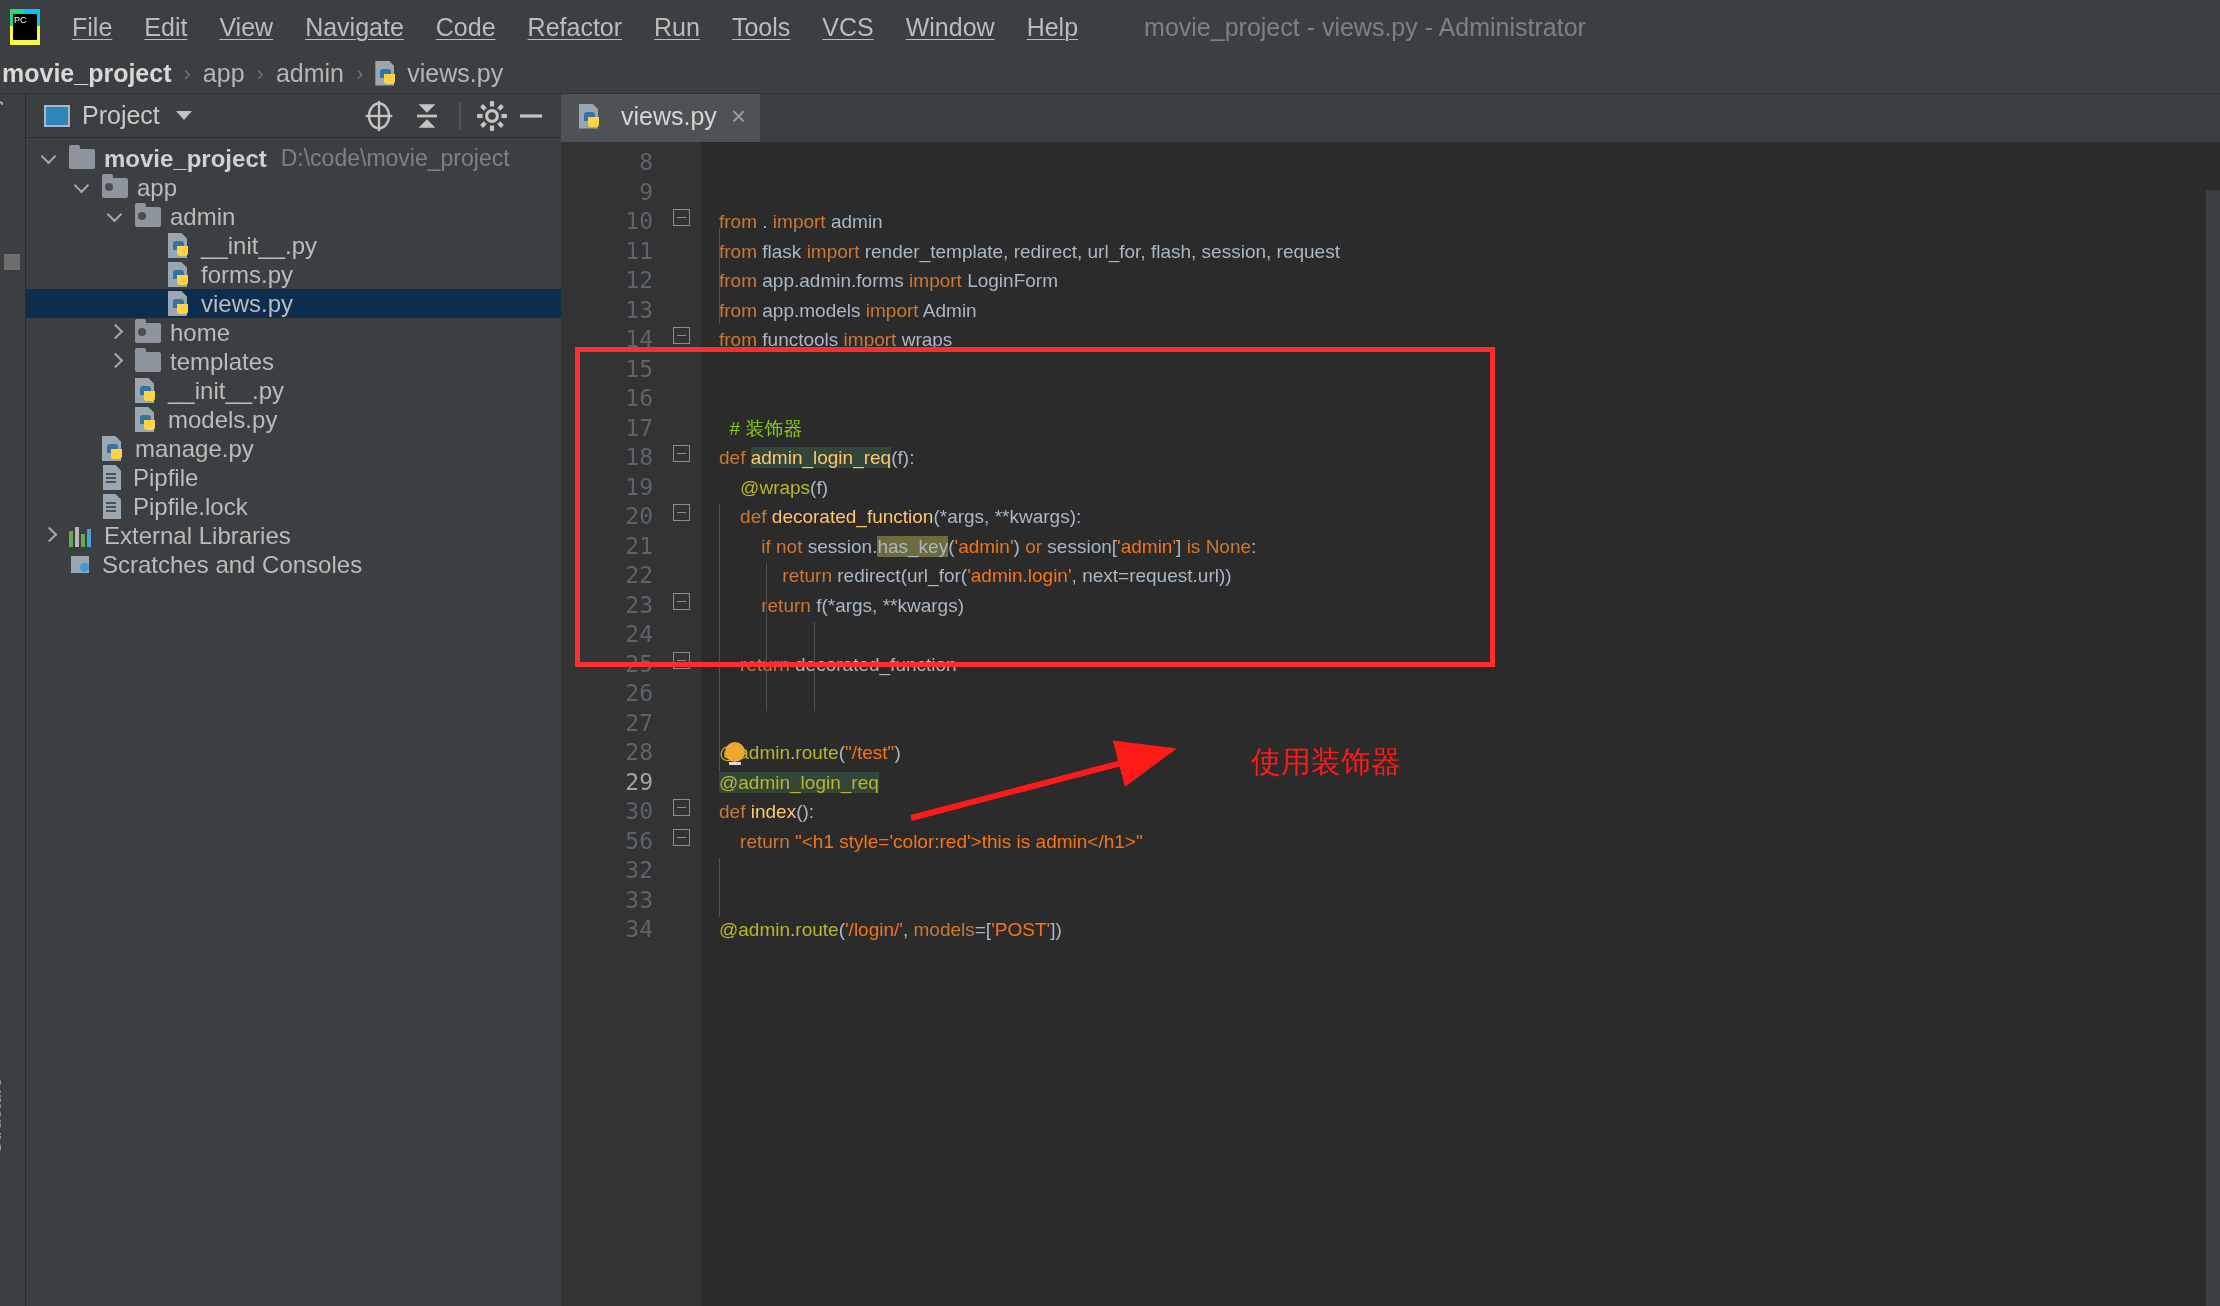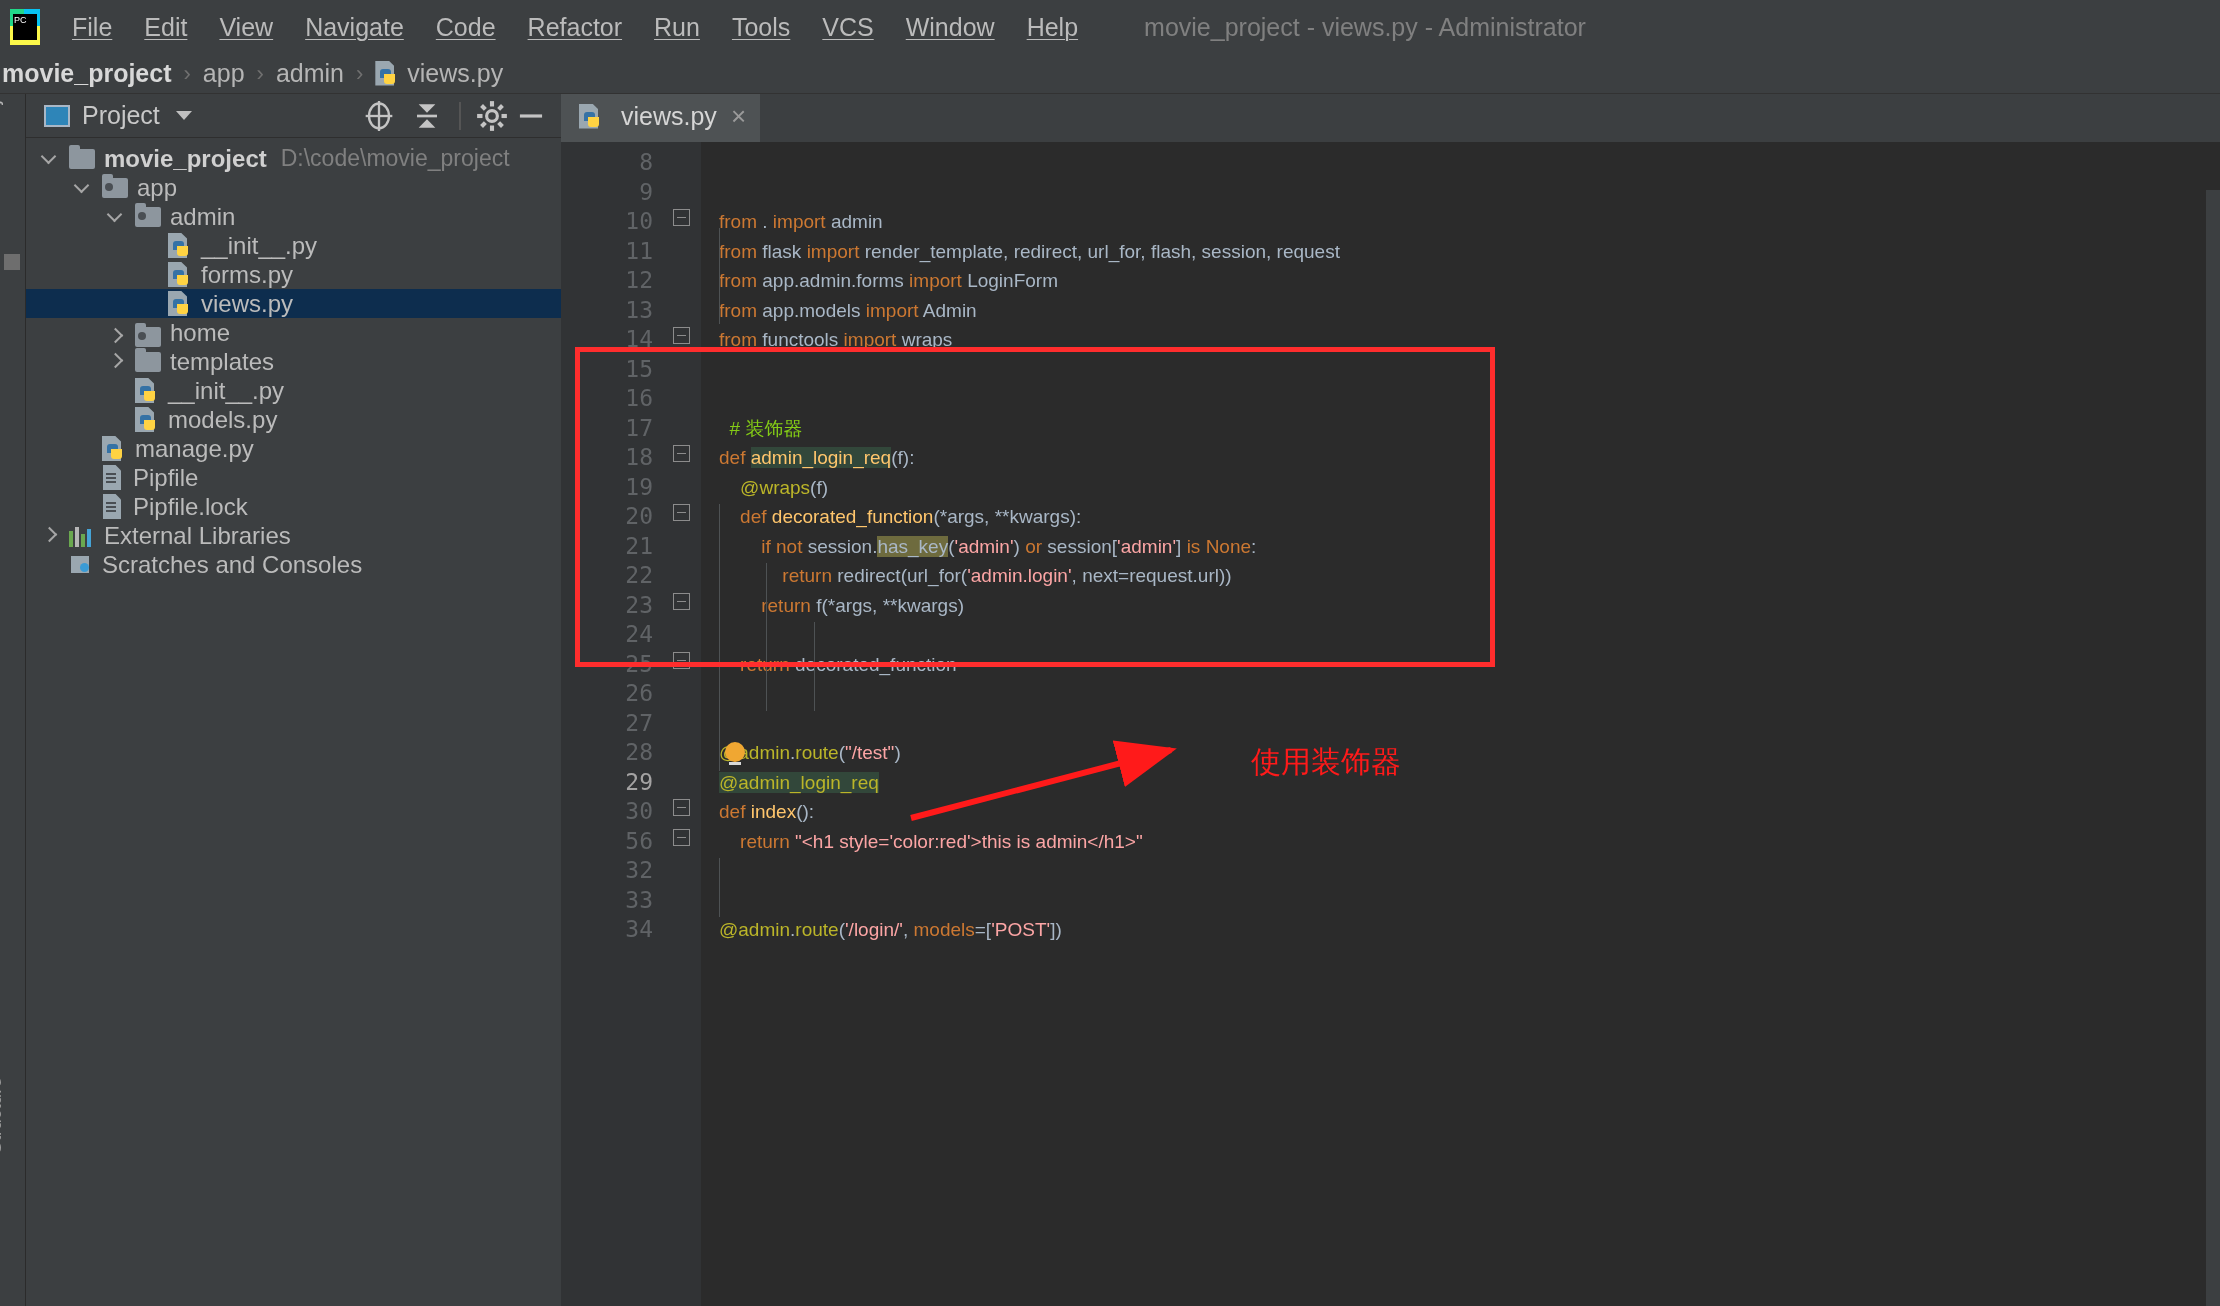--- a/index.html
+++ b/index.html
@@ -131,21 +131,21 @@
     padding-top:6px; font-family:"DejaVu Sans Mono", monospace; font-size:23px;
     color:#606366; position:relative;
   }
   .gutter .gl { height:29.5px; line-height:29.5px; padding-right:14px; }
   .gutter .gl.cur { color:#a4a3a3; }
   .foldcol { width:34px; background:#313335; flex:none; padding-top:6px; position:relative;}
   .codecol { flex:1; position:relative; padding-top:6px; overflow:hidden;
      font-family:Liberation Sans, sans-serif; font-size:19px; color:#a9b7c6;}
   .cl { height:29.5px; line-height:29.5px; white-space:pre; padding-left:18px;}
 
-  .kw{color:#cc7832;} .fn{color:#ffc66d;} .str{color:#fca5a5;} .cm{color:#84cc16;} .dec{color:#bbb529;}
+  .kw{color:#cc7832;} .fn{color:#ffc66d;} .str{color:#f97316;} .cm{color:#84cc16;} .dec{color:#bbb529;}
   .id{color:#a9b7c6;} .par{color:#a9b7c6;}
   .hl-green{background:#32473a;} .hl-olive{background:#6e6b3e;}
 
   
   .vguide{position:absolute;width:1px;background:#4e5254;}
 
   
   .foldm{position:absolute;width:17px;height:17px;border:1.6px solid #8c8c8c;background:#313335;}
   .foldm:after{content:"";position:absolute;left:3px;top:6.5px;width:9px;height:1.8px;background:#8c8c8c;}
 
@@ -283,21 +283,21 @@
           </div>
           <div class="trow sel" style="padding-left: 113px;">
             <span class="arrow" style="margin-right: 9px;"></span>
             <span class="pyic">
               <span class="pg"></span>
               <span class="sn1"></span>
               <span class="sn2"></span>
             </span>
             <span class="tlabel">views.py</span>
           </div>
-          <div class="trow" style="padding-left: 80px; align-items: flex-end;">
+          <div class="trow" style="padding-left: 80px;">
             <span class="arrow right" style="margin-right: 9px;"></span>
             <span class="folder pkg"></span>
             <span class="tlabel">home</span>
           </div>
           <div class="trow" style="padding-left: 80px;">
             <span class="arrow right" style="margin-right: 9px;"></span>
             <span class="folder"></span>
             <span class="tlabel">templates</span>
           </div>
           <div class="trow" style="padding-left: 80px;">

